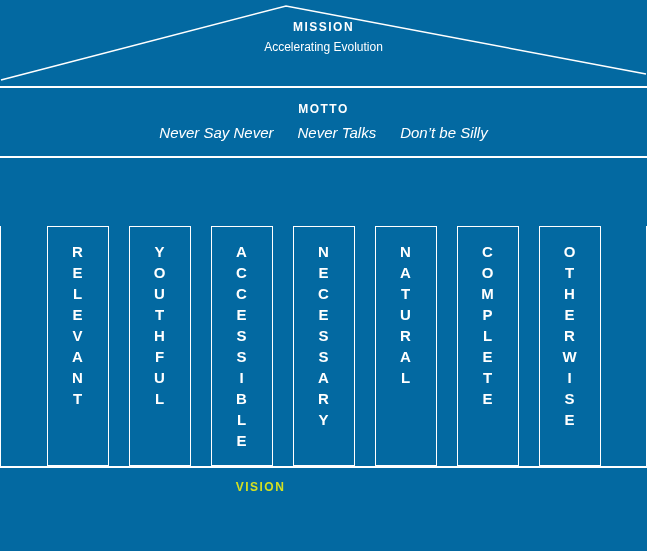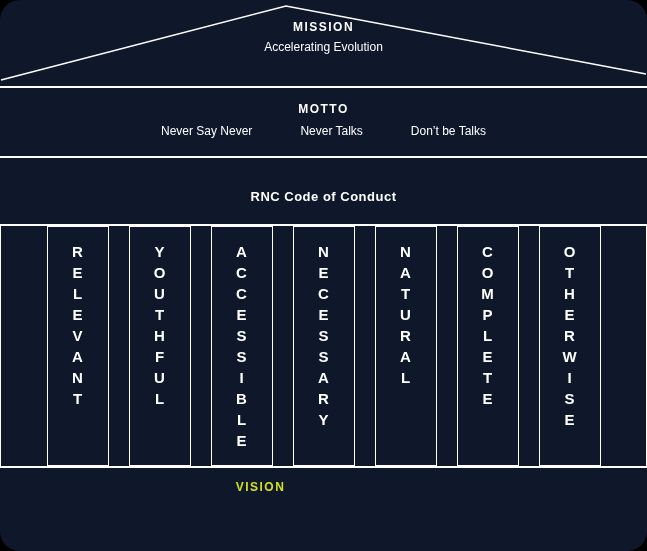--- a/index.html
+++ b/index.html
@@ -4,25 +4,24 @@
 <style>
   html, body {
     margin: 0;
     padding: 0;
     background: #000;
   }
   .page {
     position: relative;
     width: 647px;
     height: 551px;
-    background: #0f172a;
+    background: #0369a1;
     font-family: "Liberation Sans", sans-serif;
     color: #fff;
     overflow: hidden;
-    border-radius: 20px;
   }
   
   .roof-svg {
     position: absolute;
     top: 0; left: 0;
     width: 647px; height: 88px;
     display: block;
   }
   .roof-text {
     position: absolute;
@@ -47,22 +46,23 @@
     border-top: 2px solid #fff;
     border-bottom: 2px solid #fff;
     box-sizing: border-box;
     text-align: center;
   }
   .band-motto .section-label { margin-top: 14px; }
   .motto-items {
     margin-top: 8px;
     display: flex;
     justify-content: center;
-    gap: 48px;
-    font-size: 12px;
+    gap: 24px;
+    font-size: 15px;
+    font-style: italic;
   }
   
   .band-code {
     position: absolute;
     top: 158px; left: 0;
     width: 647px; height: 68px;
     border-bottom: 2px solid #fff;
     box-sizing: border-box;
     text-align: center;
   }
@@ -120,27 +120,24 @@
   <div class="roof-text">
     <div class="section-label">MISSION</div>
     <div class="section-text">Accelerating Evolution</div>
   </div>
 
   <div class="band-motto">
     <div class="section-label">MOTTO</div>
     <div class="motto-items" id="motto-items">
         <span class="motto-item">Never Say Never</span>
         <span class="motto-item">Never Talks</span>
-        <span class="motto-item">Don’t be Talks</span>
+        <span class="motto-item">Don’t be Silly</span>
       </div>
   </div>
 
-  <div class="band-code">
-    <div class="section-label">RNC Code of Conduct</div>
-  </div>
 
   <div class="pillars" id="pillars">
       <div class="pillar">
         <div class="pillar-letter">R</div>
         <div class="pillar-letter">E</div>
         <div class="pillar-letter">L</div>
         <div class="pillar-letter">E</div>
         <div class="pillar-letter">V</div>
         <div class="pillar-letter">A</div>
         <div class="pillar-letter">N</div>

